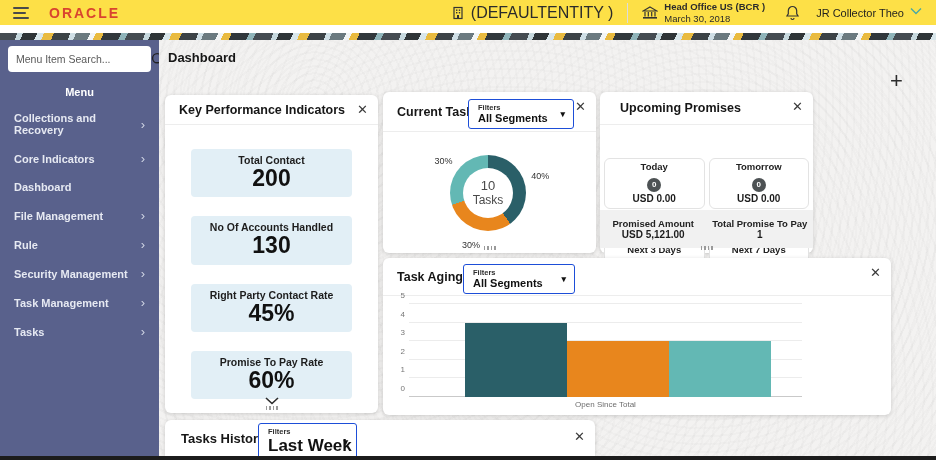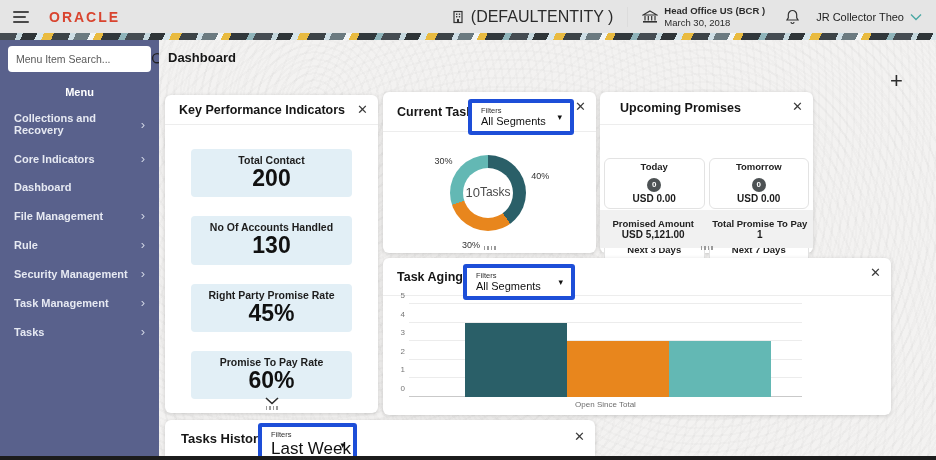--- a/index.html
+++ b/index.html
@@ -1,33 +1,33 @@
 <!DOCTYPE html>
 <html><head>
 <meta charset="utf-8">
 <style>
   * { margin:0; padding:0; box-sizing:border-box; }
   html,body { width:936px; height:460px; overflow:hidden; }
   body { font-family:"Liberation Sans", sans-serif; color:#1a1a1a; background:#fff; position:relative; }
 
   
-  .topbar { position:absolute; left:0; top:0; width:936px; height:33px; background:#e5e5e5; display:flex; align-items:center; }
+  .topbar { position:absolute; left:0; top:0; width:936px; height:25px; background:#fde047; display:flex; align-items:center; }
   .hamburger { width:16px; height:12px; margin-left:13px; display:flex; flex-direction:column; justify-content:space-between; cursor:pointer; }
   .hamburger span { display:block; height:2px; background:#4a4a4a; border-radius:1px; }
   .hamburger span:nth-child(2){ width:80%; }
   .logo { margin-left:20px; font-size:14px; font-weight:bold; letter-spacing:2px; color:#d9442f; }
   .topbar-right { margin-left:auto; display:flex; align-items:center; height:100%; padding-right:14px; }
   .tb-group { display:flex; align-items:center; gap:6px; padding:0 14px; height:100%; }
   .tb-divider { width:1px; height:20px; background:#dcdcdc; }
   .tb-text { font-size:16px; color:#2b2b2b; }
   .tb-2line { display:flex; flex-direction:column; line-height:1.25; }
   .tb-2line .l1 { font-size:9.5px; font-weight:bold; color:#2b2b2b; }
   .tb-2line .l2 { font-size:9.5px; color:#2b2b2b; }
   .bell { margin:0 16px 0 6px; cursor:pointer; }
-  .user { display:flex; align-items:center; gap:6px; font-size:11px; color:#1f1f1f; cursor:pointer; }
+  .user { display:flex; gap:6px; font-size:11px; color:#1f1f1f; cursor:pointer; }
 
   
   .strip { position:absolute; left:0; top:33px; width:936px; height:7px;
     background:repeating-linear-gradient(115deg,
       #454c52 0 16px, #c6d8de 16px 21px, #2f3538 21px 34px, #d8e6eb 34px 40px,
       #e9bb40 40px 49px, #3c4347 49px 64px, #cfdfe6 64px 69px, #6b7a80 69px 82px,
       #f2f5f6 82px 87px, #e9bb40 87px 94px, #31383c 94px 110px, #8fb4ba 110px 116px); }
 
   
   .sidebar { position:absolute; left:0; top:40px; width:159px; height:416px; background:#59618c; }
@@ -49,41 +49,41 @@
   .page-title { position:absolute; left:9px; top:10px; font-size:13px; font-weight:bold; color:#161616; }
   .add-widget { position:absolute; left:731px; top:30px; font-size:22px; font-weight:300; color:#2d2d2d; cursor:pointer; line-height:1; }
 
   .card { position:absolute; background:#fff; border-radius:6px; box-shadow:0 1px 4px rgba(0,0,0,0.16); }
   .card-header { display:flex; align-items:center; position:relative; border-bottom:1px solid #ededed; }
   .card-title { font-weight:bold; font-size:12.5px; color:#161616; }
   .close-x { position:absolute; right:10px; top:8px; font-size:13px; color:#3a3a3a; cursor:pointer; line-height:1; }
   .dots { position:absolute; left:50%; transform:translateX(-50%); bottom:3px; display:flex; gap:2px; cursor:grab; }
   .dots i { width:1.5px; height:4px; background:#9a9a9a; display:block; }
 
-  .dropdown { border:4px solid #1d4ed8; border-radius:3px; background:#fff; position:relative; padding:3px 24px 3px 9px; cursor:pointer; }
+  .dropdown { border:1px solid #1d4ed8; border-radius:3px; background:#fff; position:relative; padding:3px 24px 3px 9px; cursor:pointer;font-weight:bold; }
   .dropdown .dd-label { font-size:7.5px; color:#2e2e2e; display:block; line-height:1.2; }
   .dropdown .dd-value { font-size:11px; color:#111; display:block; line-height:1.2; white-space:nowrap; }
   .dropdown .caret { position:absolute; right:8px; top:50%; transform:translateY(-50%); font-size:9px; color:#111; }
 
   
   #kpi-card { left:6px; top:55px; width:213px; height:318px; }
   #kpi-card .card-header { height:30px; padding:0 14px; }
   .kpi-body { display:flex; flex-direction:column; gap:19px; padding:24px 26px 0 26px; }
   .kpi-tile { background:#e2eff6; border-radius:4px; text-align:center; padding:5px 4px 6px 4px; cursor:pointer; }
   .kpi-label { font-size:10.5px; font-weight:bold; color:#1d1d1d; }
   .kpi-value { font-size:23px; font-weight:bold; color:#111; line-height:1.1; }
   .kpi-more { position:absolute; bottom:8px; left:50%; transform:translateX(-50%); cursor:pointer; }
 
   
   #current-tasks-card { left:224px; top:52px; width:213px; height:161px; }
   #current-tasks-card .card-header { height:40px; padding:0 14px; }
   #current-tasks-card .dropdown { position:absolute; right:22px; top:7px; width:106px; }
   .donut-wrap { position:absolute; left:0; top:40px; width:213px; height:118px; }
   .donut { position:absolute; width:76px; height:76px; border-radius:50%; }
-  .donut-hole { position:absolute; background:#fff; border-radius:50%; display:flex; flex-direction:row; align-items:center; justify-content:center; }
+  .donut-hole { position:absolute; background:#fff; border-radius:50%; display:flex; flex-direction:column; align-items:center; justify-content:center; }
   .donut-center-value { font-size:13px; color:#4a4a4a; line-height:1.15; }
   .donut-center-label { font-size:12px; color:#4a4a4a; line-height:1.15; }
   .donut-label { position:absolute; font-size:9px; color:#333; transform:translate(-50%,-50%); }
 
   
   #promises-card { left:441px; top:52px; width:213px; height:161px; }
   #promises-card .card-header { height:33px; padding:0 20px; }
   .promise-grid { display:grid; grid-template-columns:1fr 1fr; gap:4px; padding:5px 4px 0 4px; }
   .promise-tile { border:1px solid #e3e3e3; border-radius:6px; background:#fff; text-align:center; padding:2px 2px 3px 2px; cursor:pointer;margin-top:28px; }
   .promise-label { font-size:9.5px; font-weight:bold; color:#222; line-height:1.3; }
@@ -235,21 +235,21 @@
     <div class="kpi-body" id="kpi-body">
         <div class="kpi-tile">
           <div class="kpi-label">Total Contact</div>
           <div class="kpi-value">200</div>
         </div>
         <div class="kpi-tile">
           <div class="kpi-label">No Of Accounts Handled</div>
           <div class="kpi-value">130</div>
         </div>
         <div class="kpi-tile">
-          <div class="kpi-label">Right Party Promise Rate</div>
+          <div class="kpi-label">Right Party Contact Rate</div>
           <div class="kpi-value">45%</div>
         </div>
         <div class="kpi-tile">
           <div class="kpi-label">Promise To Pay Rate</div>
           <div class="kpi-value">60%</div>
         </div>
       </div>
     <div class="kpi-more">
       <svg width="14" height="8" viewBox="0 0 14 8">
           <polyline points="1,1 7,6.5 13,1" fill="none" stroke="#2b2b2b" stroke-width="1.6"></polyline>

